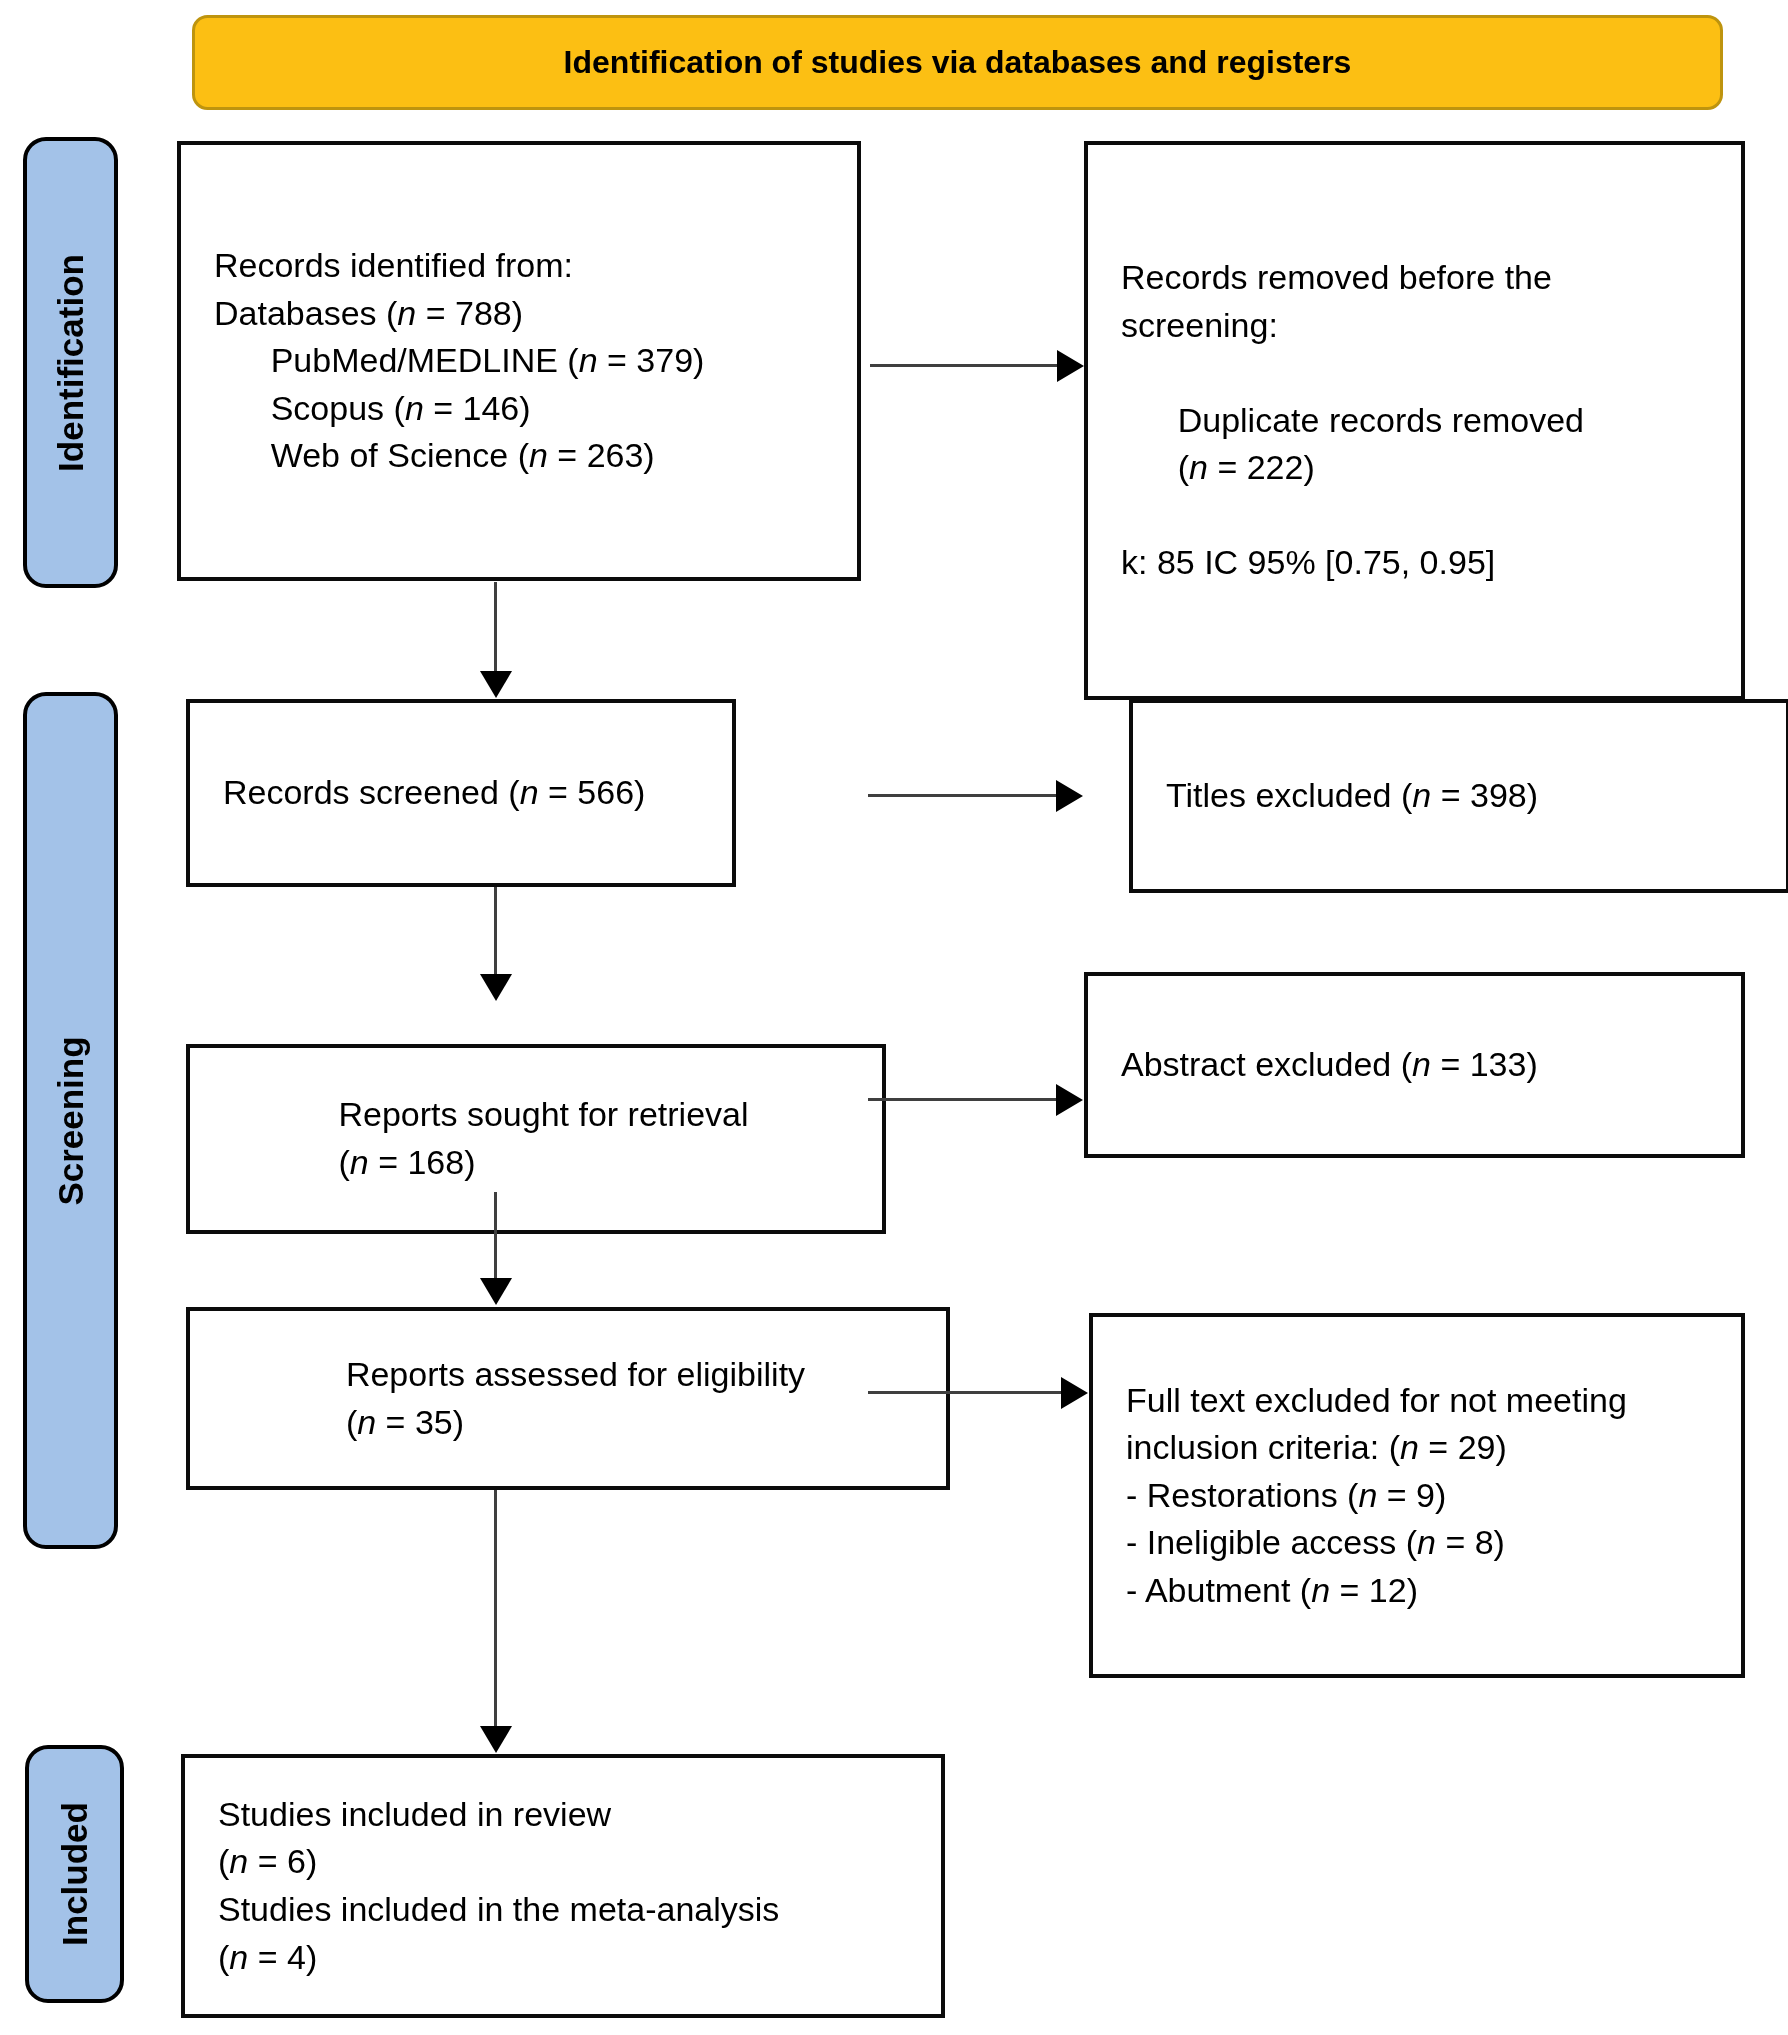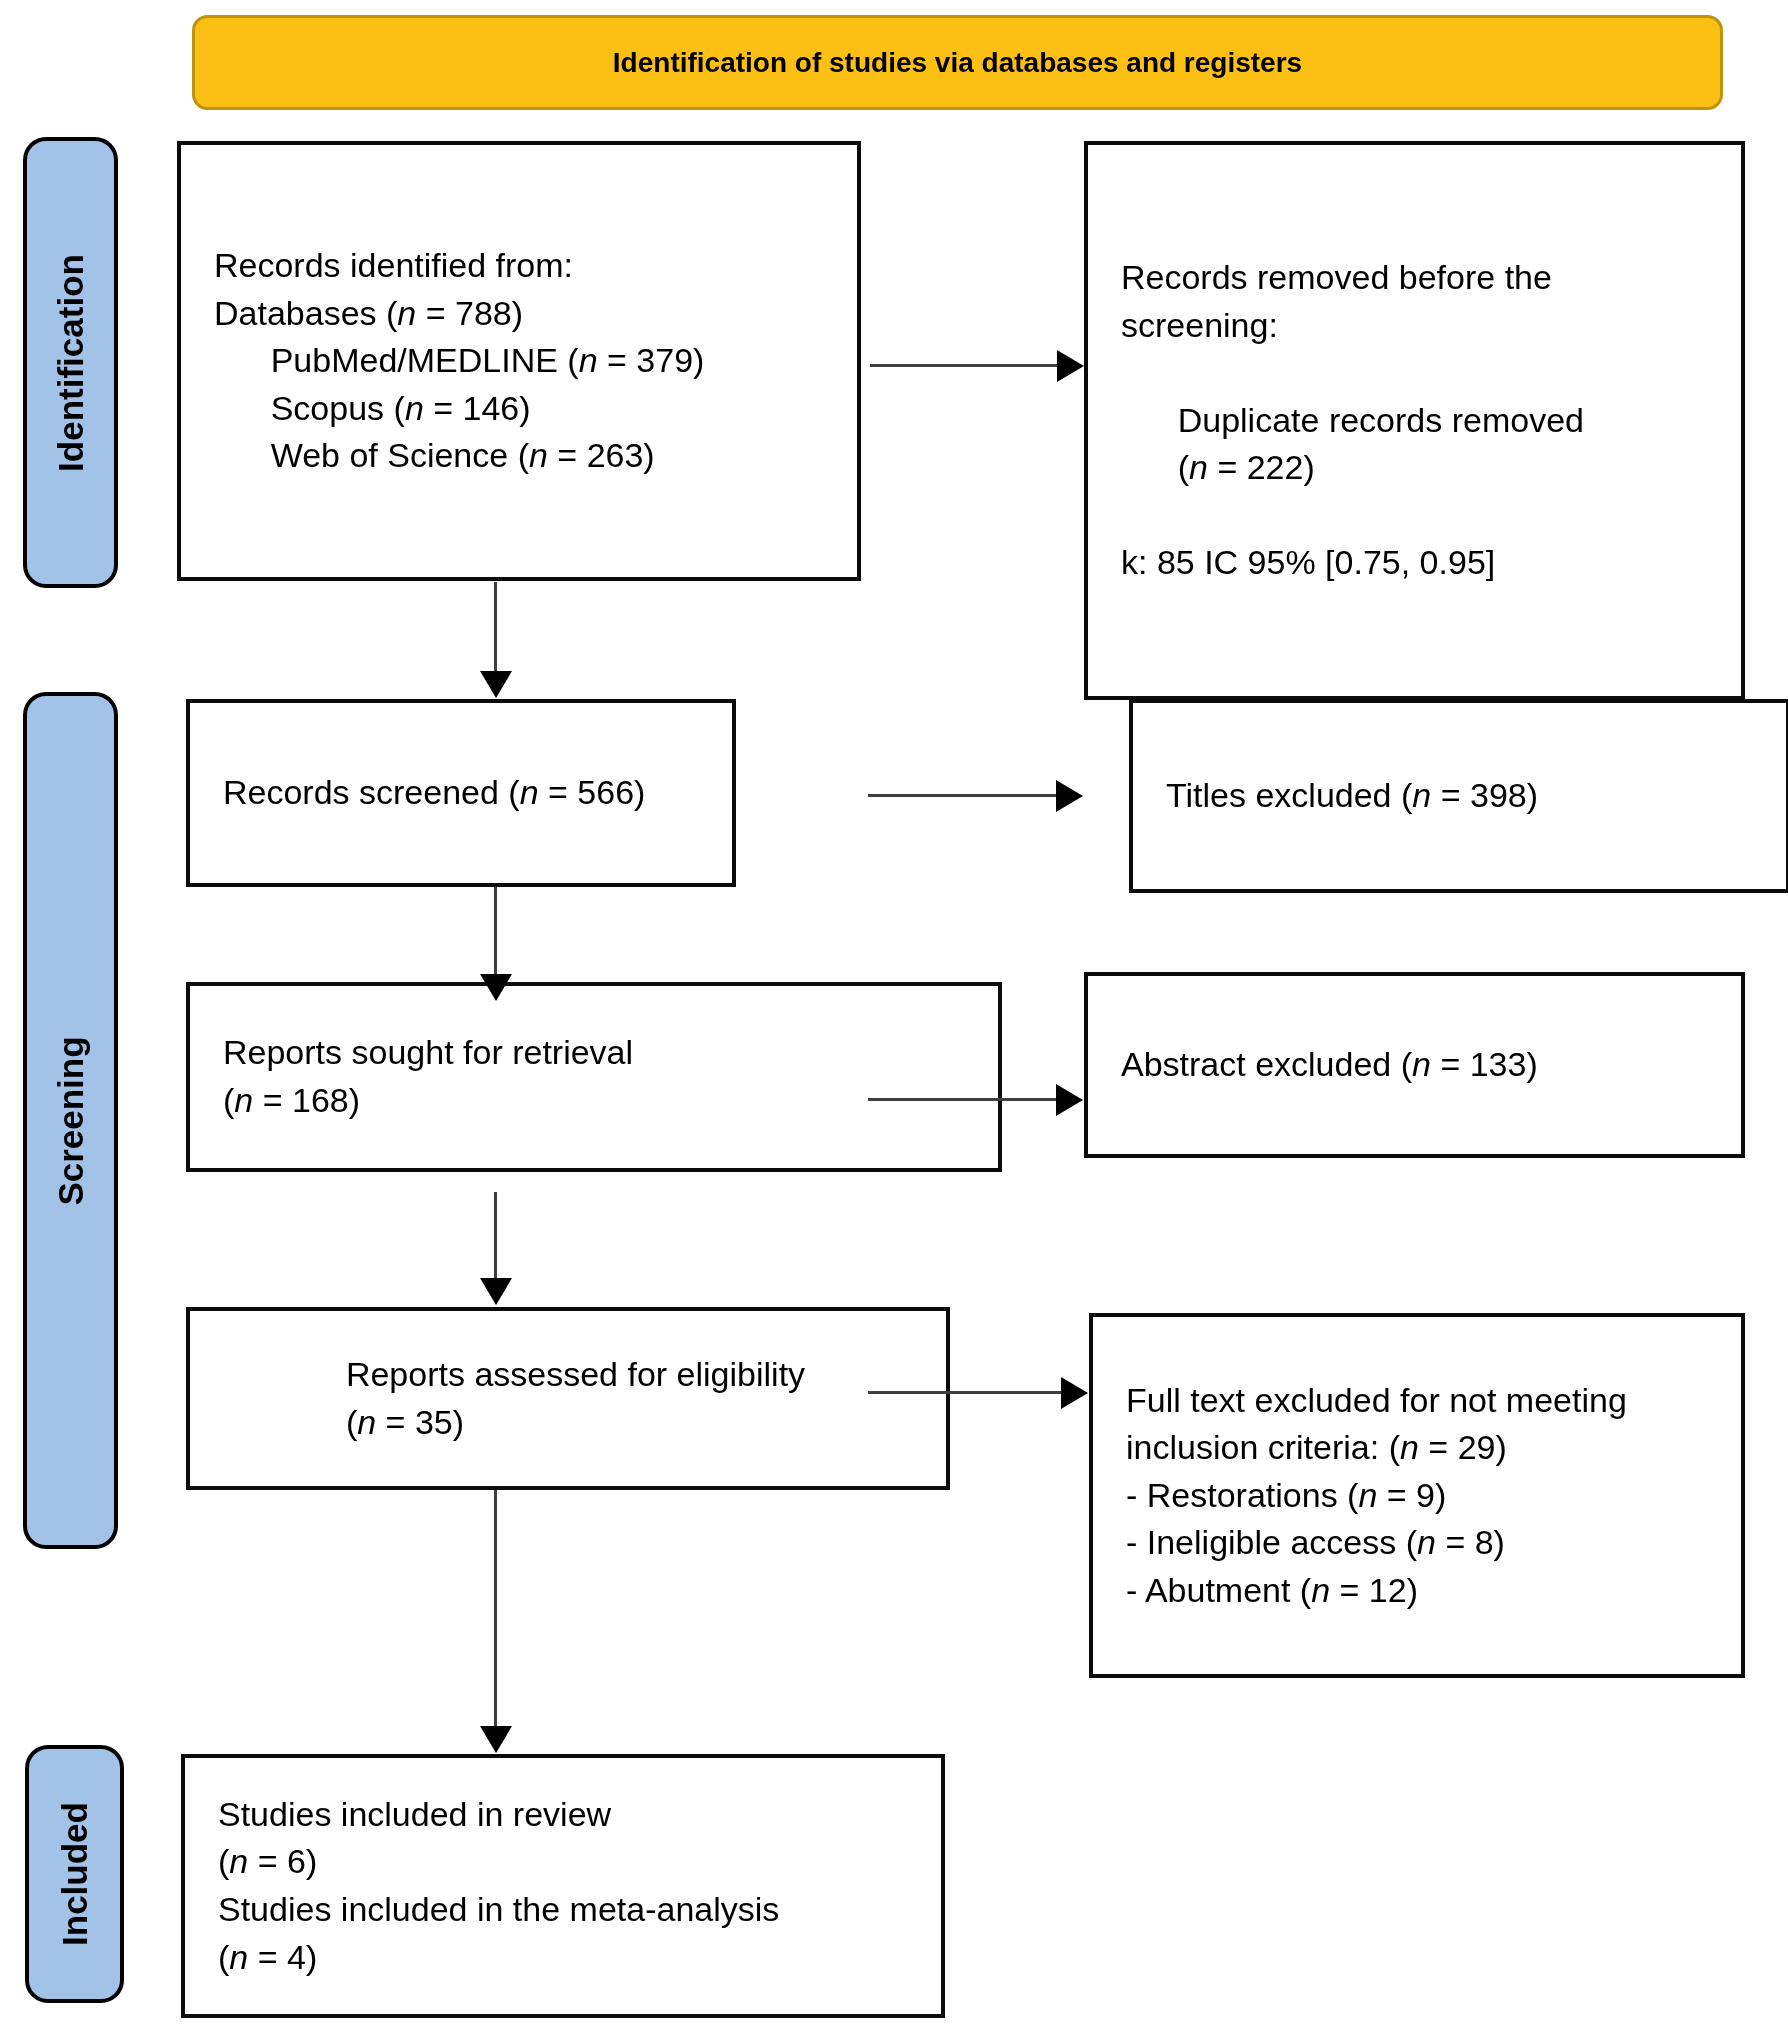--- a/index.html
+++ b/index.html
@@ -17,21 +17,21 @@
   body{
     width:1788px;height:2035px;position:relative;background:#ffffff;
     font-family:"Liberation Sans", sans-serif;color:var(--text);
   }
   .banner{
     position:absolute;left:192px;top:15px;width:1531px;height:95px;
     background:var(--banner-fill);
     border:3.6px solid var(--banner-border);
     border-radius:15.5px;
     display:flex;align-items:center;justify-content:center;
-    font-size:28px;font-weight:bold;
+    font-size:32px;font-weight:bold;
   }
   .stage{
     position:absolute;width:95px;
     background:var(--stage-fill);
     border:4.8px solid var(--stage-border);
     border-radius:23px;
   }
   .stage .rot{
     position:absolute;left:50%;top:50%;
     transform:translate(-50%,-50%) rotate(-90deg);
@@ -97,21 +97,21 @@
 k: 85 IC 95% [0.75, 0.95]</div>
 </div>
 
 <div class="fbox" style="left:186px;top:699px;width:550px;height:188px;">
   <div class="content">Records screened (<i>n</i> = 566)</div>
 </div>
 <div class="fbox" style="left:1129px;top:699px;width:661px;height:194px;">
   <div class="content">Titles excluded (<i>n</i> = 398)</div>
 </div>
 
-<div class="fbox" style="left:186px;top:982px;width:816px;height:190px;">
+<div class="fbox" style="left:186px;top:1044px;width:700px;height:190px;justify-content:center;">
   <div class="content">Reports sought for retrieval
 (<i>n</i> = 168)</div>
 </div>
 <div class="fbox" style="left:1084px;top:972px;width:661px;height:186px;">
   <div class="content">Abstract excluded (<i>n</i> = 133)</div>
 </div>
 
 <div class="fbox" style="left:186px;top:1307px;width:764px;height:183px;justify-content:center;">
   <div class="content">Reports assessed for eligibility
 (<i>n</i> = 35)</div>

